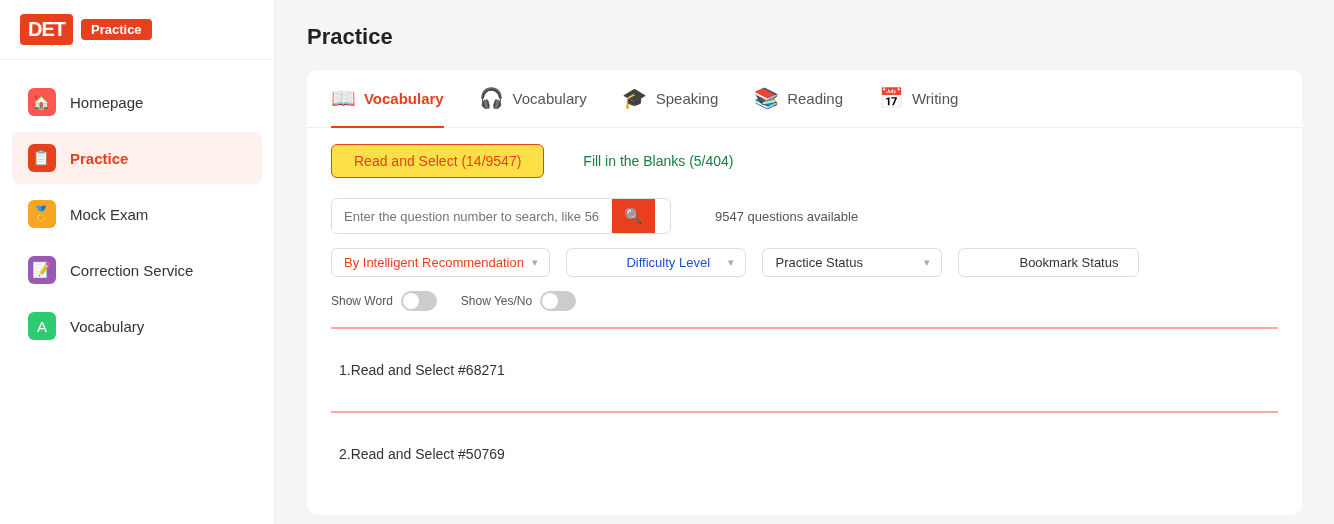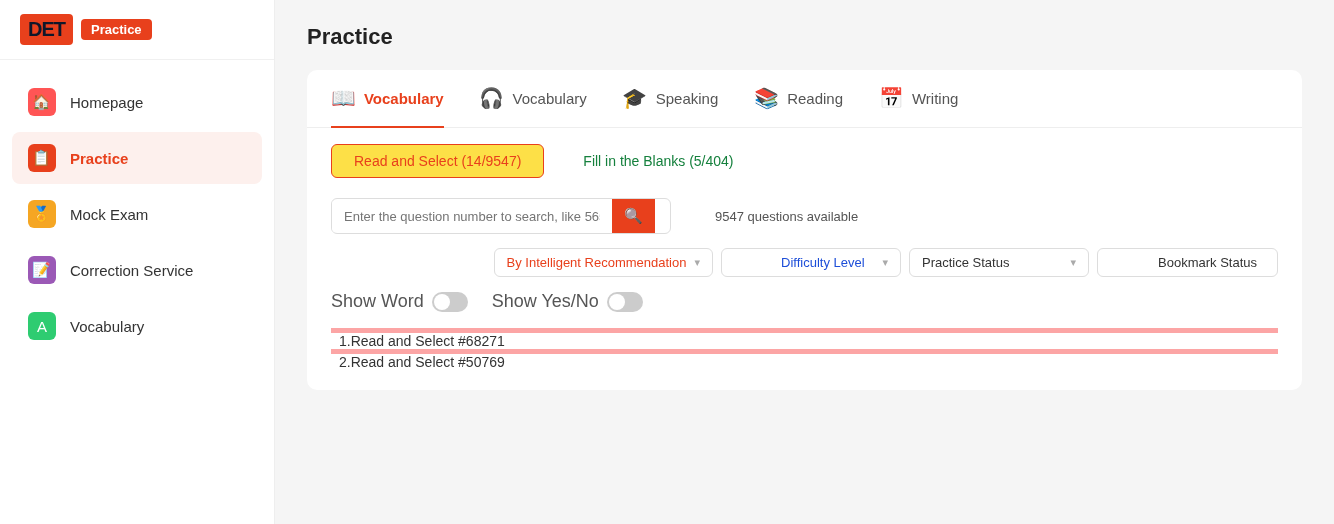--- a/index.html
+++ b/index.html
@@ -18,21 +18,21 @@
     }
     .sidebar-logo {
       display: flex;
       align-items: center;
       padding: 14px 20px;
       gap: 8px;
       border-bottom: 1px solid #f0f0f0;
     }
     .logo-box {
       background: #e8401c;
-      color: #0f172a;
+      color: #ffffff;
       font-weight: 900;
       font-size: 20px;
       padding: 4px 8px;
       border-radius: 4px;
       letter-spacing: -1px;
     }
     .logo-practice {
       background: #e8401c;
       color: #fff;
       font-size: 13px;
@@ -187,24 +187,23 @@
     .questions-count {
       color: #555;
       font-size: 13px;
       margin-left: 28px;
     }
 
     
     .filters-row {
       display: flex;
       align-items: center;
-      gap: 8px;
+      gap: 16px;
       margin-bottom: 14px;
       flex-wrap: wrap;
-      justify-content: flex-end;
     }
     .filter-dropdown {
       display: flex;
       align-items: center;
       gap: 8px;
       border: 1px solid #ddd;
       border-radius: 6px;
       padding: 6px 12px;
       cursor: pointer;
       font-size: 13px;
@@ -215,21 +214,21 @@
     }
     .filter-chevron { color: #aaa; font-size: 11px; }
 
     
     .toggle-row {
       display: flex;
       align-items: flex-end;
       gap: 24px;
       margin-bottom: 16px;
       color: #555;
-      font-size: 18px;
+      font-size: 12px;
     }
     .toggle-wrap { display: flex; align-items: center; gap: 8px; }
     .toggle {
       width: 36px;
       height: 20px;
       background: #ccc;
       border-radius: 10px;
       position: relative;
       cursor: pointer;
       transition: background 0.2s;
@@ -241,22 +240,22 @@
       height: 16px;
       background: #fff;
       border-radius: 50%;
       top: 2px;
       left: 2px;
       transition: left 0.2s;
     }
 
     
     .question-item {
-      padding: 0 8px;
-      border-top: 5px solid #fca5a5;
+      padding: 33px 8px;
+      border-top: 2px solid #fca5a5;
       font-size: 14px;
       color: #333;
       cursor: pointer;
     }
   </style>
 </head>
 <body>
 
 <aside class="sidebar">
   <div class="sidebar-logo">

